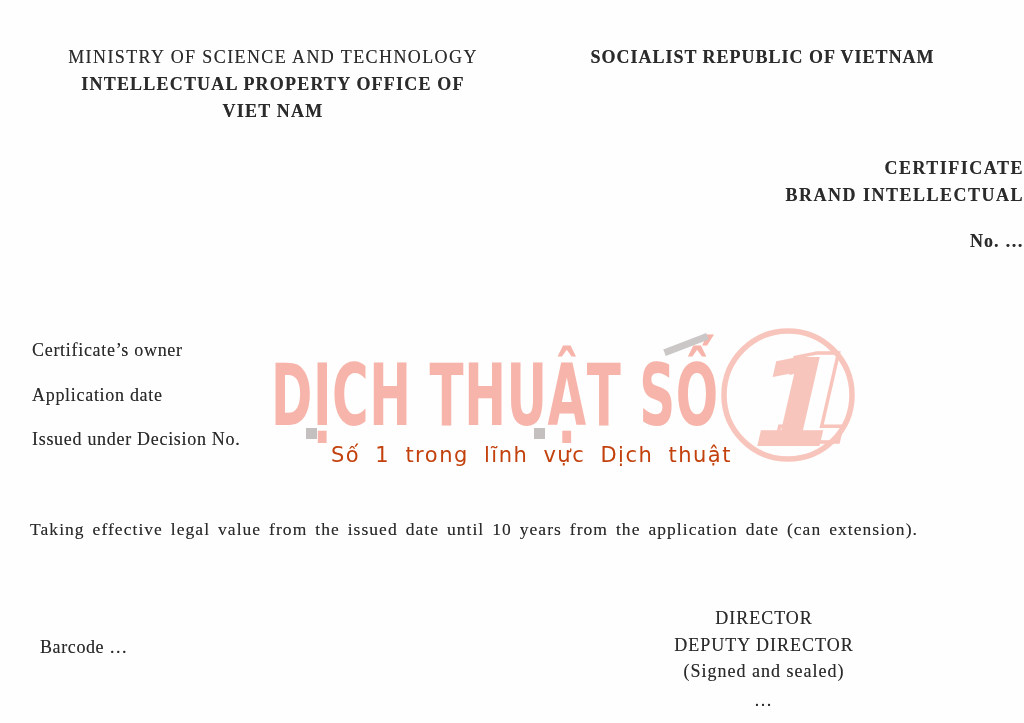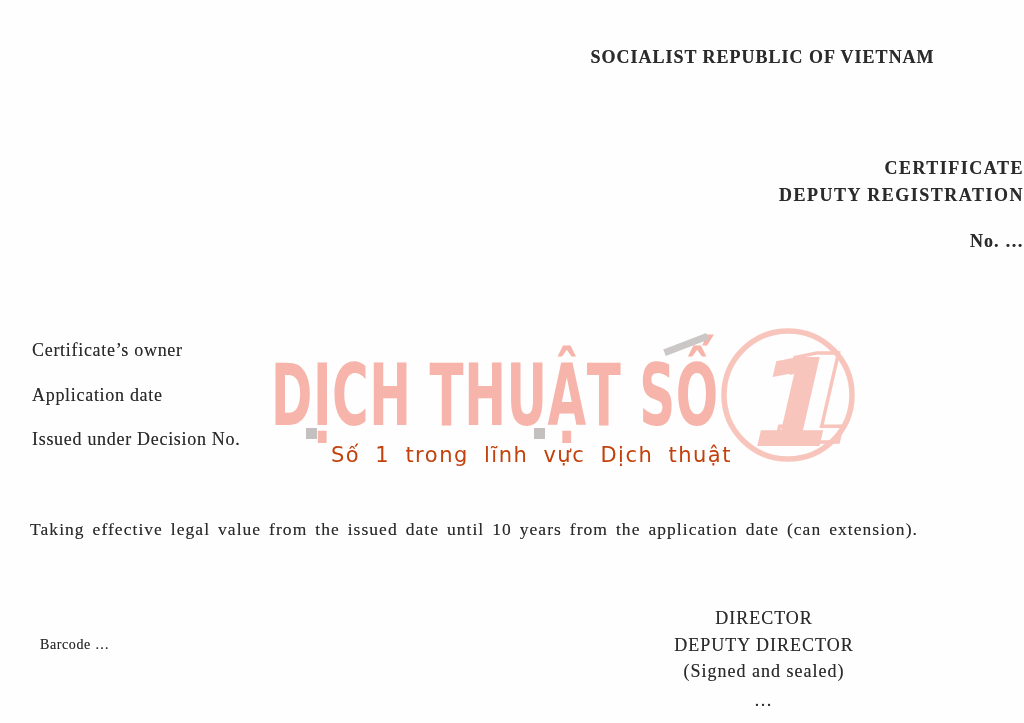--- a/index.html
+++ b/index.html
@@ -36,21 +36,21 @@
   .fields{position:absolute;left:32px;top:341px;font-size:18px;letter-spacing:.7px;
     text-shadow:0 0 .5px rgba(40,40,40,.5);}
   .field{height:44.5px;line-height:19px;}
   .validity{
     position:absolute;left:30px;top:519px;width:985px;font-size:17.5px;
     letter-spacing:1.05px;word-spacing:2.5px;white-space:nowrap;
     text-shadow:0 0 .5px rgba(40,40,40,.5);
   }
 
   
-  .barcode{position:absolute;left:40px;top:637px;font-size:14px;letter-spacing:.6px;
+  .barcode{position:absolute;left:40px;top:637px;font-size:18px;letter-spacing:.6px;
     text-shadow:0 0 .5px rgba(40,40,40,.5);}
   .signature{
     position:absolute;left:634px;top:605px;width:260px;text-align:center;
     font-size:18px;line-height:26.5px;letter-spacing:1px;
     text-shadow:0 0 .5px rgba(40,40,40,.5);
   }
   .signature .sig-dots{margin-top:6px;letter-spacing:2px;line-height:18px;}
 
   
   .wm-brand{
@@ -88,28 +88,33 @@
       <circle cx="74" cy="75" r="64" fill="none" stroke="#f8c5bc" stroke-width="5.5"></circle>
       <g transform="translate(14,0) skewX(-13)">
         <text x="62" y="122" font-family="'DejaVu Sans', sans-serif" font-weight="bold" font-size="122" fill="none" stroke="#f8c5bc" stroke-width="3.5">1</text>
         <text x="44" y="126" font-family="'DejaVu Sans', sans-serif" font-weight="bold" font-size="122" fill="#f8c5bc">1</text>
       </g>
     </svg>
   </div>
 
   <div class="layer-content">
 
+    <div class="header-left">
+      <div>MINISTRY OF SCIENCE AND TECHNOLOGY</div>
+      <div class="hl-bold">INTELLECTUAL PROPERTY OFFICE OF</div>
+      <div class="hl-bold">VIET NAM</div>
+    </div>
 
     <div class="header-right">
       <div>SOCIALIST REPUBLIC OF VIETNAM</div>
     </div>
 
     <div class="title-block">
       <div>CERTIFICATE</div>
-      <div>DEPUTY REGISTRATION</div>
+      <div>BRAND INTELLECTUAL</div>
       <div class="title-no">No. …</div>
     </div>
 
     <div class="fields">
       <div class="field">Certificate’s owner</div>
       <div class="field">Application date</div>
       <div class="field">Issued under Decision No.</div>
     </div>
 
     <div class="validity">Taking effective legal value from the issued date until 10 years from the application date (can extension).</div>

